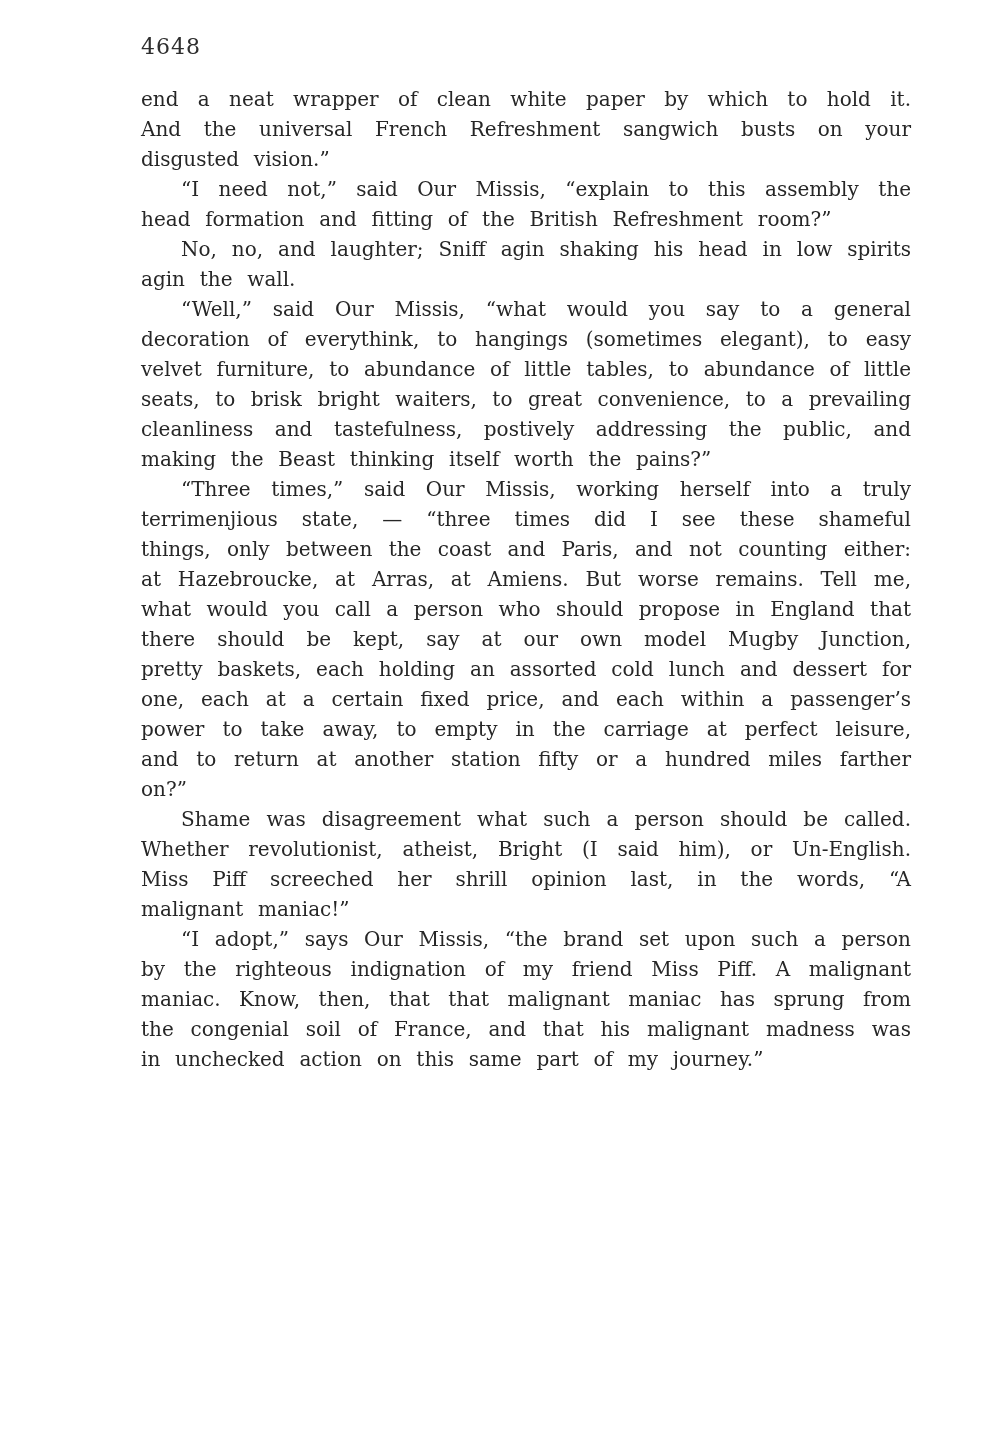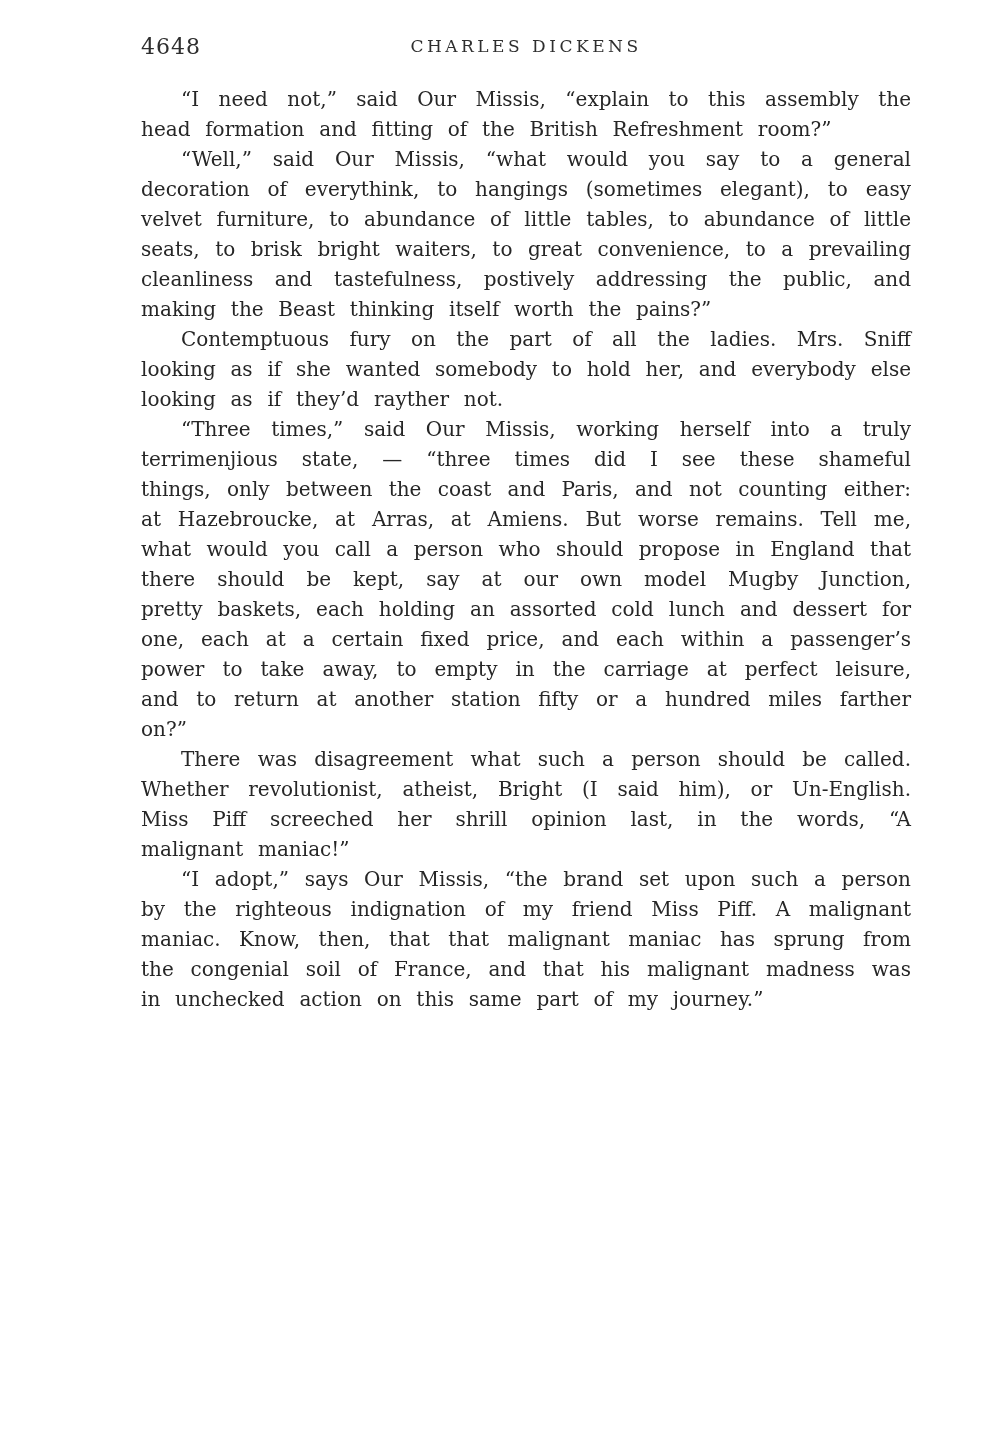--- a/index.html
+++ b/index.html
@@ -59,25 +59,25 @@
     text-indent: 0;
   }
 </style>
 </head>
 <body>
 
 <div class="page">
 
   <header class="page-header">
     <span class="page-number">4648</span>
-    <span class="running-title">CHARLES DICKENS</span>
   </header>
 
   <main class="text-block">
+    <p class="continuation">end a neat wrapper of clean white paper by which to hold it. And the universal French Refreshment sangwich busts on your disgusted vision.”</p>
     <p>“I need not,” said Our Missis, “explain to this assembly the head formation and fitting of the British Refreshment room?”</p>
+    <p>No, no, and laughter; Sniff agin shaking his head in low spirits agin the wall.</p>
     <p>“Well,” said Our Missis, “what would you say to a general decoration of everythink, to hangings (sometimes elegant), to easy velvet furniture, to abundance of little tables, to abundance of little seats, to brisk bright waiters, to great convenience, to a prevailing cleanliness and tastefulness, postively addressing the public, and making the Beast thinking itself worth the pains?”</p>
-    <p>Contemptuous fury on the part of all the ladies. Mrs. Sniff looking as if she wanted somebody to hold her, and everybody else looking as if they’d rayther not.</p>
     <p>“Three times,” said Our Missis, working herself into a truly terrimenjious state, — “three times did I see these shameful things, only between the coast and Paris, and not counting either: at Hazebroucke, at Arras, at Amiens. But worse remains. Tell me, what would you call a person who should propose in England that there should be kept, say at our own model Mugby Junction, pretty baskets, each holding an assorted cold lunch and dessert for one, each at a certain fixed price, and each within a passenger’s power to take away, to empty in the carriage at perfect leisure, and to return at another station fifty or a hundred miles farther on?”</p>
-    <p>There was disagreement what such a person should be called. Whether revolutionist, atheist, Bright (I said him), or Un-English. Miss Piff screeched her shrill opinion last, in the words, “A malignant maniac!”</p>
+    <p>Shame was disagreement what such a person should be called. Whether revolutionist, atheist, Bright (I said him), or Un-English. Miss Piff screeched her shrill opinion last, in the words, “A malignant maniac!”</p>
     <p>“I adopt,” says Our Missis, “the brand set upon such a person by the righteous indignation of my friend Miss Piff. A malignant maniac. Know, then, that that malignant maniac has sprung from the congenial soil of France, and that his malignant madness was in unchecked action on this same part of my journey.”</p>
   </main>
 
 </div>
 
 </body></html>

